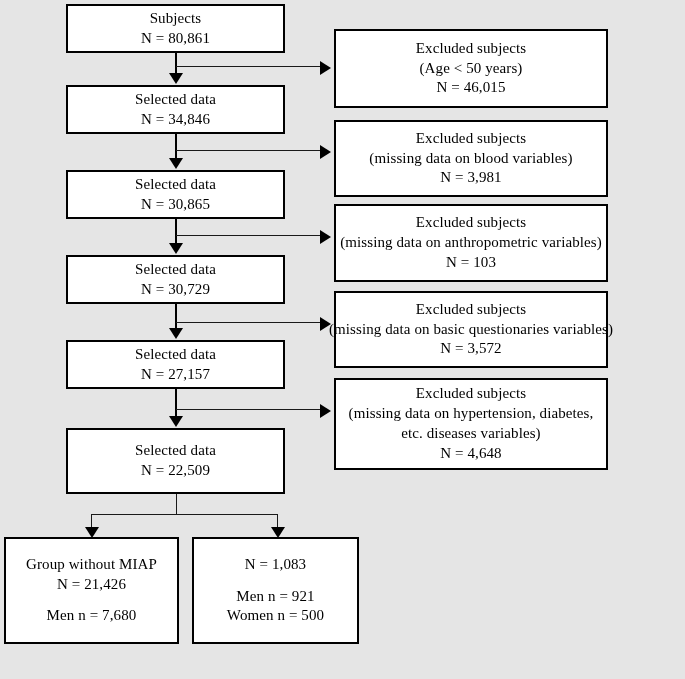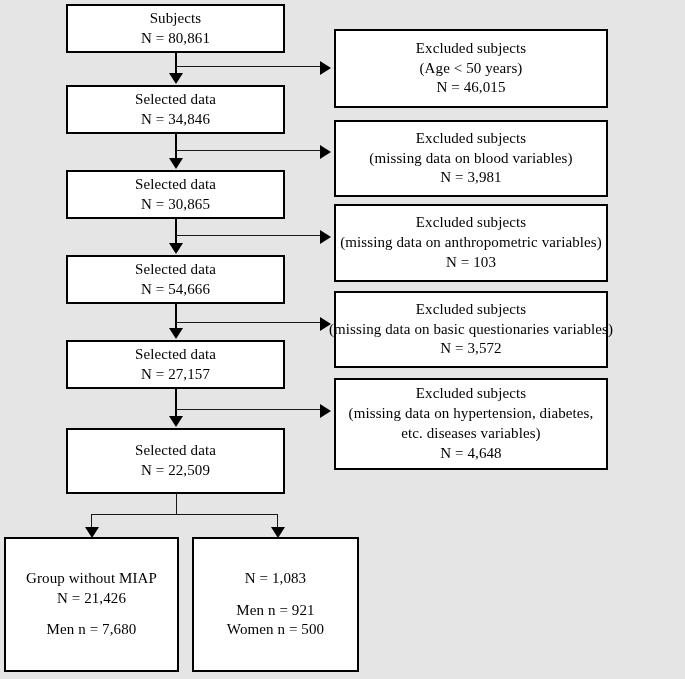--- a/index.html
+++ b/index.html
@@ -45,21 +45,21 @@
 
   
   .box.right { left: 334px; width: 274px; }
   .b-ex1 { top: 29px;  height: 79px; }
   .b-ex2 { top: 120px; height: 77px; }
   .b-ex3 { top: 204px; height: 78px; }
   .b-ex4 { top: 291px; height: 77px; }
   .b-ex5 { top: 378px; height: 92px; }
 
   
-  .box.group { top: 537px; height: 135px; }
+  .box.group { top: 537px; height: 107px; }
   .b-g1 { left: 4px;   width: 175px; }
   .b-g2 { left: 192px; width: 167px; }
 
   
   .vline {
     position: absolute;
     width: 2px;
     background: #000000;
   }
   .hline {
@@ -101,21 +101,21 @@
     <span class="ln">N = 34,846</span>
   </div>
 
   <div class="box left b-sel2">
     <span class="ln">Selected data</span>
     <span class="ln">N = 30,865</span>
   </div>
 
   <div class="box left b-sel3">
     <span class="ln">Selected data</span>
-    <span class="ln">N = 54,666</span>
+    <span class="ln">N = 30,729</span>
   </div>
 
   <div class="box left b-sel4">
     <span class="ln">Selected data</span>
     <span class="ln">N = 27,157</span>
   </div>
 
   <div class="box left b-sel5">
     <span class="ln">Selected data</span>
     <span class="ln">N = 22,509</span>

